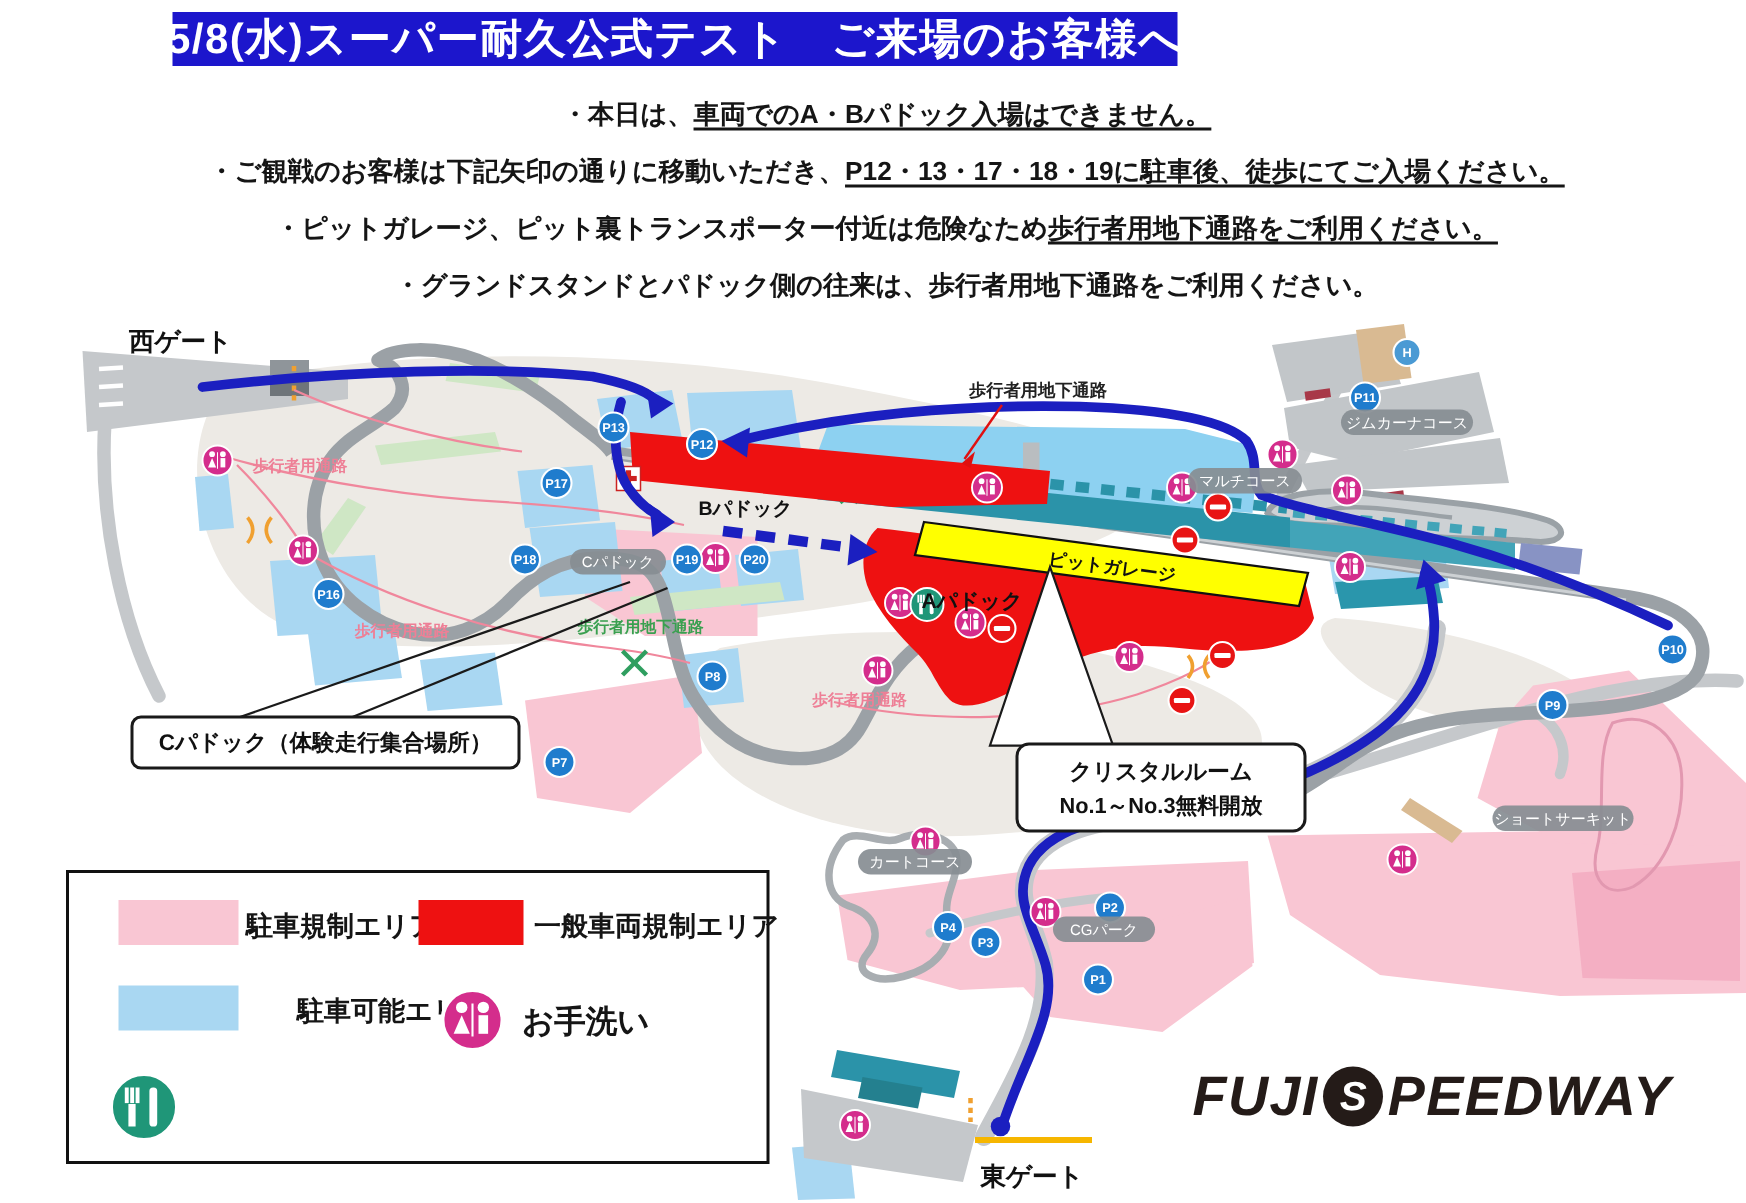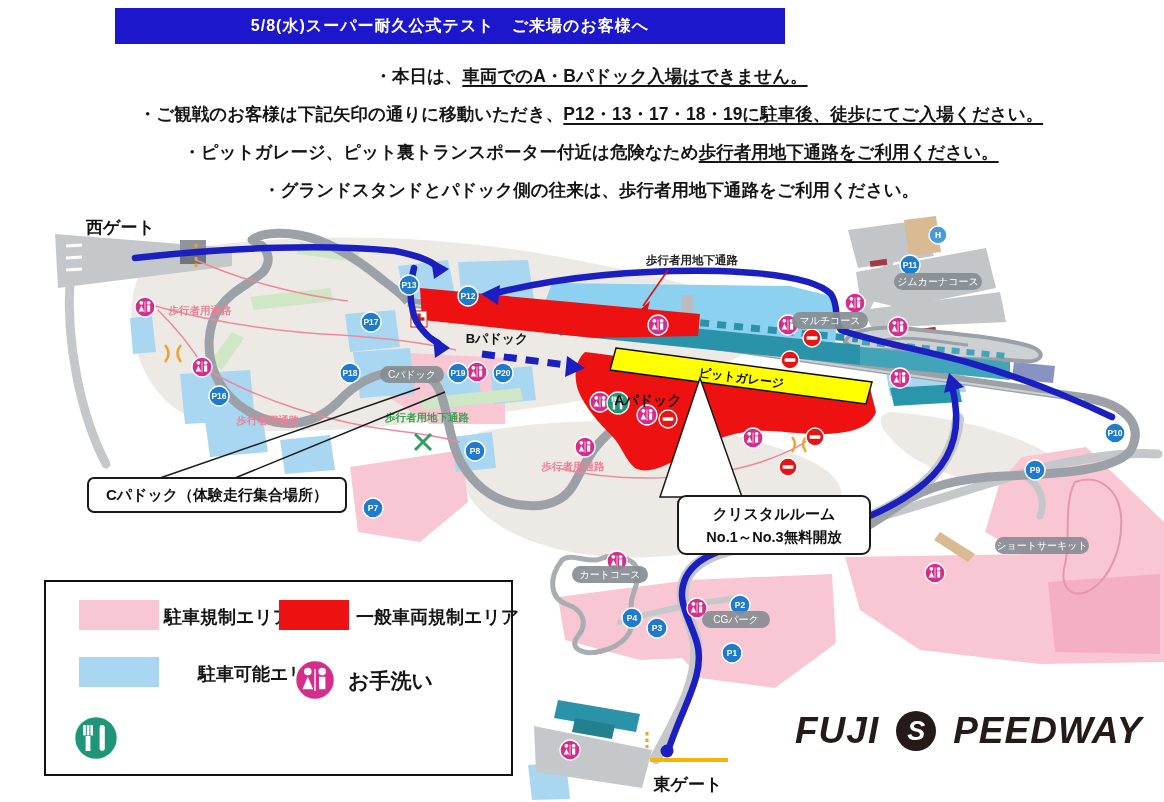--- a/index.html
+++ b/index.html
@@ -1,33 +1,33 @@
 <!DOCTYPE html>
 <html><head>
 <meta charset="utf-8">
 <style>
   html,body{margin:0;padding:0;}
   body{width:1164px;height:802px;position:relative;overflow:hidden;background:#fff;
        font-family:"Liberation Sans","DejaVu Sans",sans-serif;color:#151515;}
   .banner{position:absolute;left:115px;top:8px;width:670px;height:36px;background:#1c16cc;
           display:flex;align-items:center;justify-content:center;}
-  .banner span{color:#fff;font-size:16px;font-weight:bold;letter-spacing:1px;white-space:nowrap;}
+  .banner span{color:#fff;font-size:28px;font-weight:bold;letter-spacing:1px;white-space:nowrap;}
   .notices{position:absolute;left:26px;top:57px;width:1130px;}
   .notice{height:38px;display:flex;align-items:center;font-size:17.5px;font-weight:bold;white-space:nowrap;justify-content:center;}
   .notice .u{text-decoration:underline;text-underline-offset:3px;text-decoration-thickness:1.6px;}
   #mapsvg{position:absolute;left:0;top:202px;}
   .legend{position:absolute;left:44px;top:580px;width:465px;height:192px;background:#fff;
           border:2.5px solid #111;z-index:5;}
   .sw{position:absolute;width:80px;height:30px;}
   .leg-label{position:absolute;font-size:18px;font-weight:600;white-space:nowrap;}
   .leg-big{font-size:21px;}
   .leg-lines{position:absolute;left:81px;top:140px;font-family:"DejaVu Sans Mono","Liberation Mono",monospace;
              font-size:12.5px;font-weight:bold;line-height:19px;white-space:pre;}
   .legicon{position:absolute;}
-  .logo{position:absolute;left:795px;top:710px;display:flex;align-items:center;gap:17px;z-index:4;}
+  .logo{position:absolute;left:795px;top:710px;display:flex;align-items:center;gap:3px;z-index:4;}
   .logo .t{font-size:37px;font-weight:bold;font-style:italic;letter-spacing:1px;color:#241b18;}
   .logo .s{width:40px;height:40px;border-radius:50%;background:#241b18;display:flex;align-items:center;
            justify-content:center;color:#fff;font-size:27px;font-weight:bold;font-style:italic;}
   svg text{font-family:"Liberation Sans","DejaVu Sans",sans-serif;}
 </style>
 </head>
 <body>
 
 <div class="banner">
   <span>5/8(水)スーパー耐久公式テスト　ご来場のお客様へ</span>

